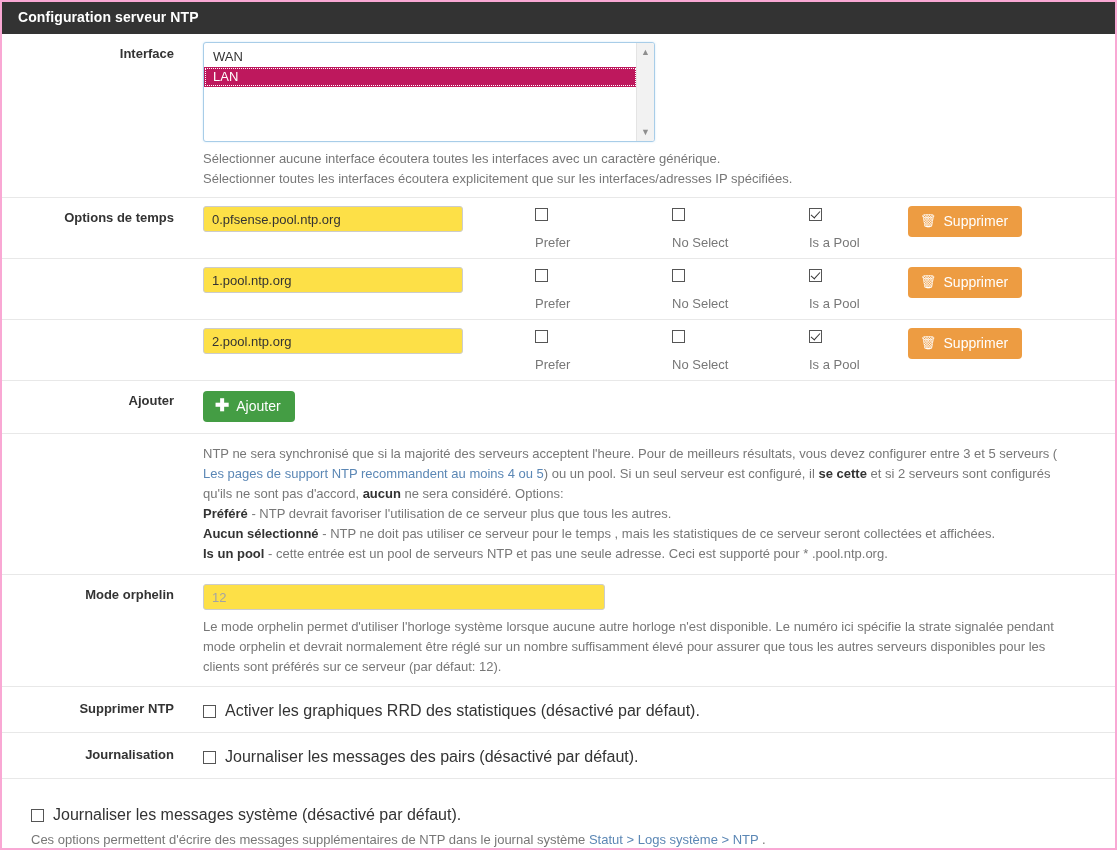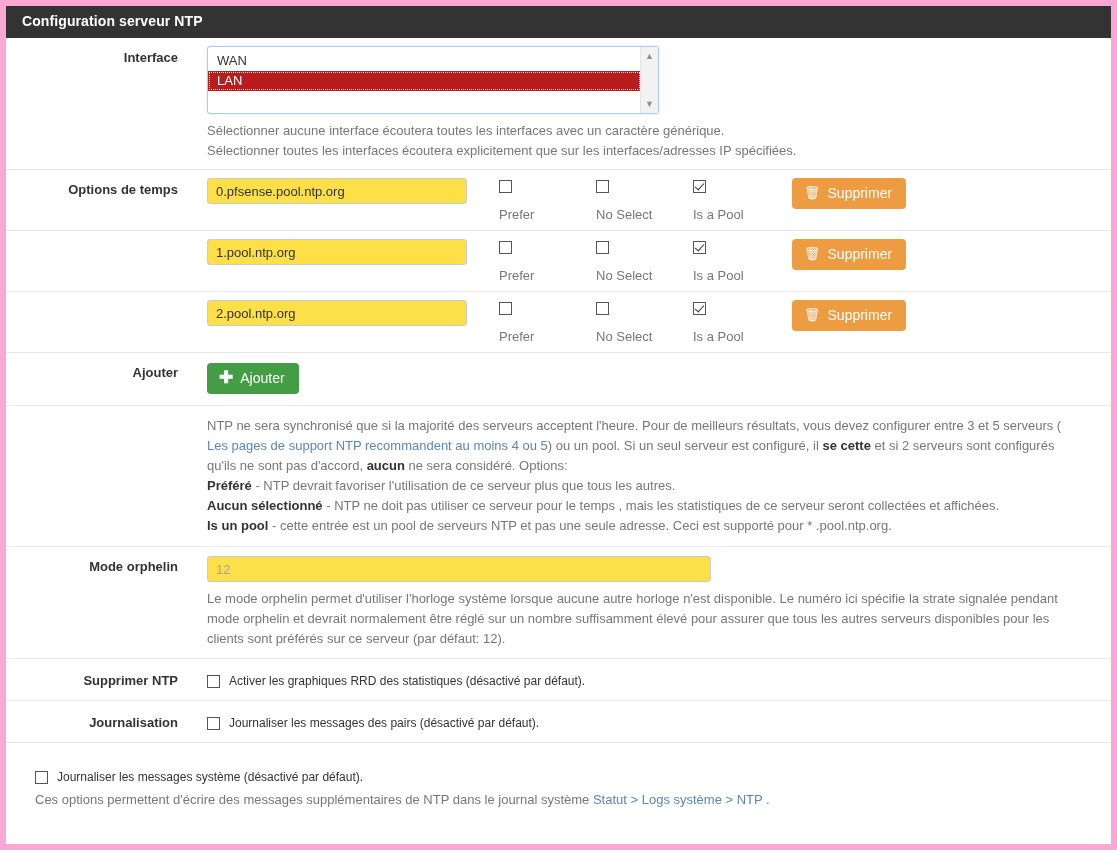--- a/index.html
+++ b/index.html
@@ -11,21 +11,21 @@
     font-family: "Liberation Sans", sans-serif;
     font-size: 13px;
     color: #333333;
   }
   #app {
     position: relative;
     width: 1117px;
     height: 850px;
     overflow: hidden;
     box-sizing: border-box;
-    border: 6px solid #f9a8d4;
+    border: 2px solid #f9a8d4;
     background: #ffffff;
   }
   .panel-heading {
     background: #333333;
     color: #ffffff;
     font-weight: bold;
     font-size: 14px;
     padding: 7px 0 8px 16px;
     height: 32px;
     box-sizing: border-box;
@@ -68,42 +68,42 @@
   }
   .help-block b { color: #333333; font-weight: bold; }
   a.inline-link {
     color: #5b87b5;
     text-decoration: none;
   }
 
   
   .iface-select {
     width: 452px;
-    height: 68px;
+    height: 100px;
     border: 1px solid #a8cde8;
     border-radius: 3px;
     background: #ffffff;
     box-sizing: border-box;
     position: relative;
     overflow: hidden;
     box-shadow: 0 0 2px rgba(102,175,233,0.35);
   }
   .iface-options {
     position: absolute;
     top: 0; left: 0; right: 17px; bottom: 0;
     padding: 4px 0 0 0;
   }
   .iface-option {
     font-size: 13px;
     color: #333333;
     padding: 1px 6px 2px 9px;
     line-height: 17px;
   }
   .iface-option.selected {
-    background: #b91c1c;
+    background: #be185d;
     color: #ffffff;
     outline: 1px dotted #ffffff;
     outline-offset: -2px;
   }
   .iface-scroll {
     position: absolute;
     top: 0; right: 0; bottom: 0;
     width: 17px;
     background: #f2f2f2;
     border-left: 1px solid #e4e4e4;
@@ -126,32 +126,33 @@
     border: 1px solid #cccccc;
     border-radius: 3px;
     font-family: "Liberation Sans", sans-serif;
     font-size: 13px;
     color: #333333;
     padding: 2px 8px;
     box-sizing: border-box;
     background: #fde047;
     outline: none;
   }
-  .txt-input.wide { width: 504px; }
+  .txt-input.wide { width: 402px; }
   .txt-input::placeholder { color: #a3a3a3; }
 
   
   .server-row {
     display: flex;
     align-items: flex-start;
   }
   .chk-group {
     width: 97px;
     text-align: left;
     padding-top: 2px;
+    margin-left: 40px;
   }
   .chk-group .lbl {
     color: #777777;
     font-size: 13px;
     margin-top: 12px;
   }
   .cbx {
     width: 13px;
     height: 13px;
     border: 1px solid #555555;
@@ -191,21 +192,21 @@
   .btn .plus { font-size: 17px; font-weight: bold; line-height: 14px; }
 
   .inline-chk-row {
     display: flex;
     align-items: center;
     gap: 9px;
     padding-top: 4px;
   }
   .inline-chk-row .txt {
     color: #333333;
-    font-size: 12px;
+    font-size: 16px;
   }
 </style>
 </head>
 <body>
 
 <div id="app">
 
   <div class="panel-heading">Configuration serveur NTP</div>
 
   <div class="panel-body">

